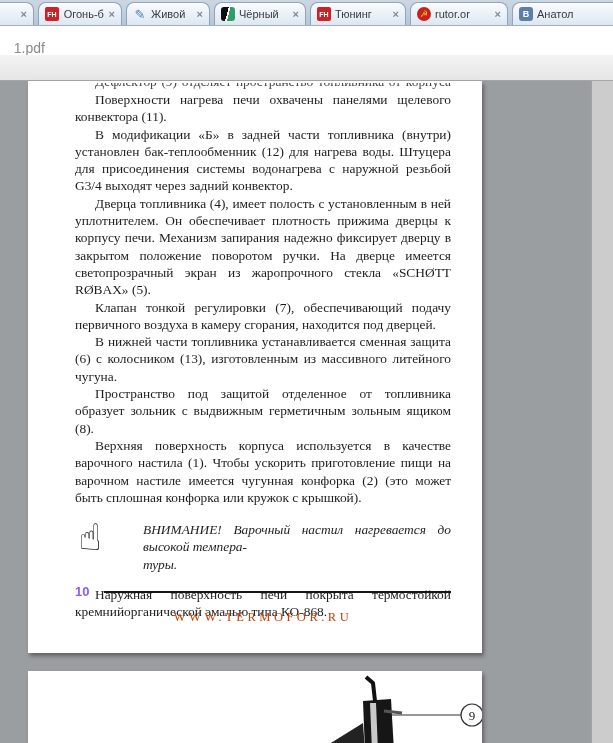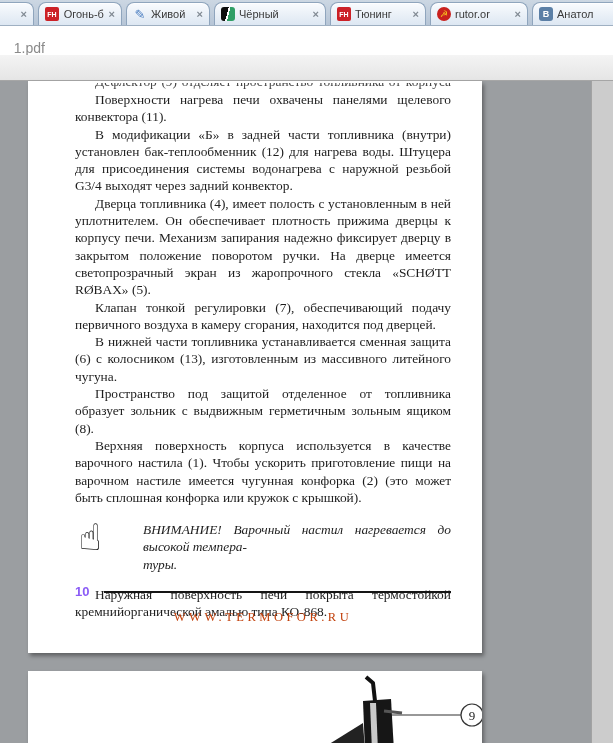--- a/index.html
+++ b/index.html
@@ -17,21 +17,21 @@
   .tab {
     height:23px; display:flex; align-items:center; gap:4px;
     padding:0 6px; margin-right:4px; flex:0 0 auto;
     font-size:11px; color:#3a3a3a;
     background: linear-gradient(#f9fbfe,#dde7f2);
     border:1px solid #8fa5bd; border-bottom:none;
     border-radius:8px 8px 0 0;
     box-shadow: inset 0 1px 0 rgba(255,255,255,.8);
   }
   .t0 { width:88px; margin-left:-54px; }
-  .t1 { width:84px;text-align:center; } .t2 { width:84px; } .t3 { width:112px; }
+  .t1 { width:84px;text-align:center; } .t2 { width:84px; } .t3 { width:92px; }
   .t4 { width:96px; } .t5 { width:98px; } .t6 { width:130px; }
   .tab-title { white-space:nowrap; overflow:hidden; flex:1; }
   .tab-close { margin-left:auto; color:#818a93; font-size:11px; font-weight:bold; cursor:pointer; line-height:1; }
   .fav { width:14px; height:14px; flex:0 0 14px; display:flex; align-items:center; justify-content:center; border-radius:2px; }
   .fav-fh { background:#cc2127; color:#fff; font-size:7px; font-weight:bold; letter-spacing:0; }
   .fav-lj { color:#4a7dc0; font-size:13px; background:transparent; }
   .fav-black { background: linear-gradient(105deg,#0d0d0d 44%,#ffffff 44%,#ffffff 54%,#2f9e66 54%); border-radius:3px; }
   .fav-rutor { background:#c9211e; border-radius:50%; color:#f7c51e; font-size:9px; }
   .fav-vk { background:#5b7fa6; color:#fff; font-size:9px; font-weight:bold; border-radius:3px; }
 

